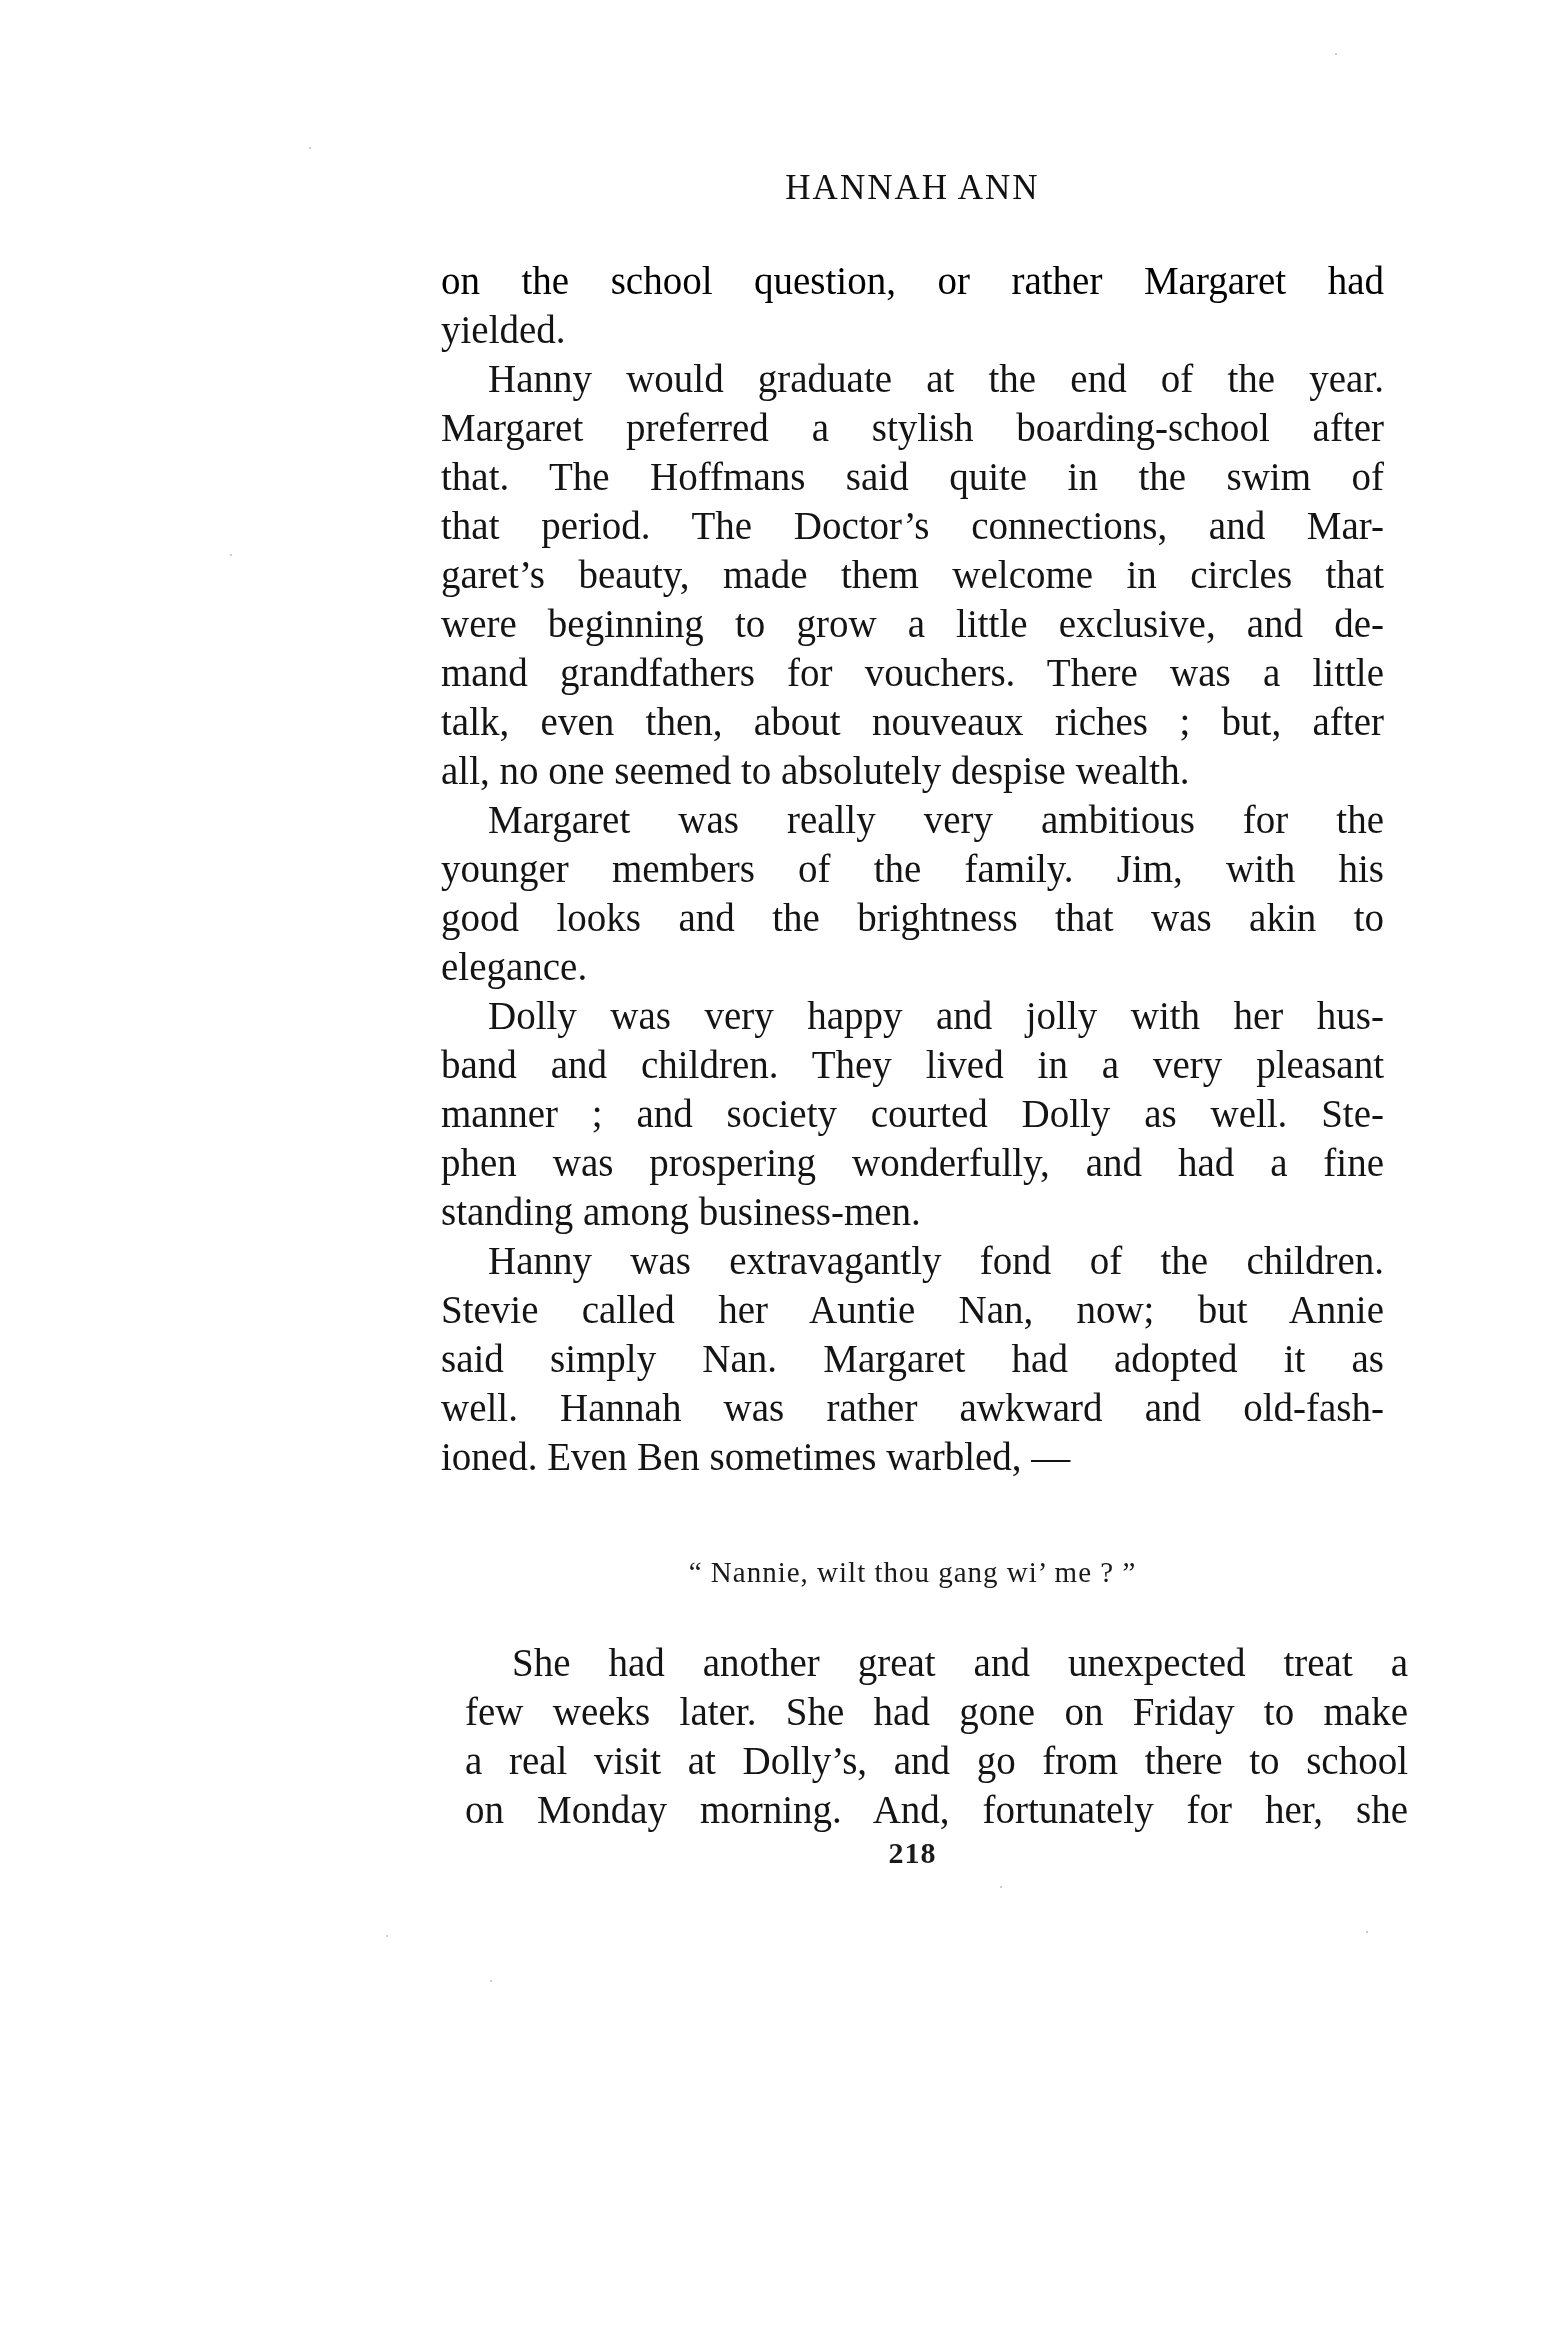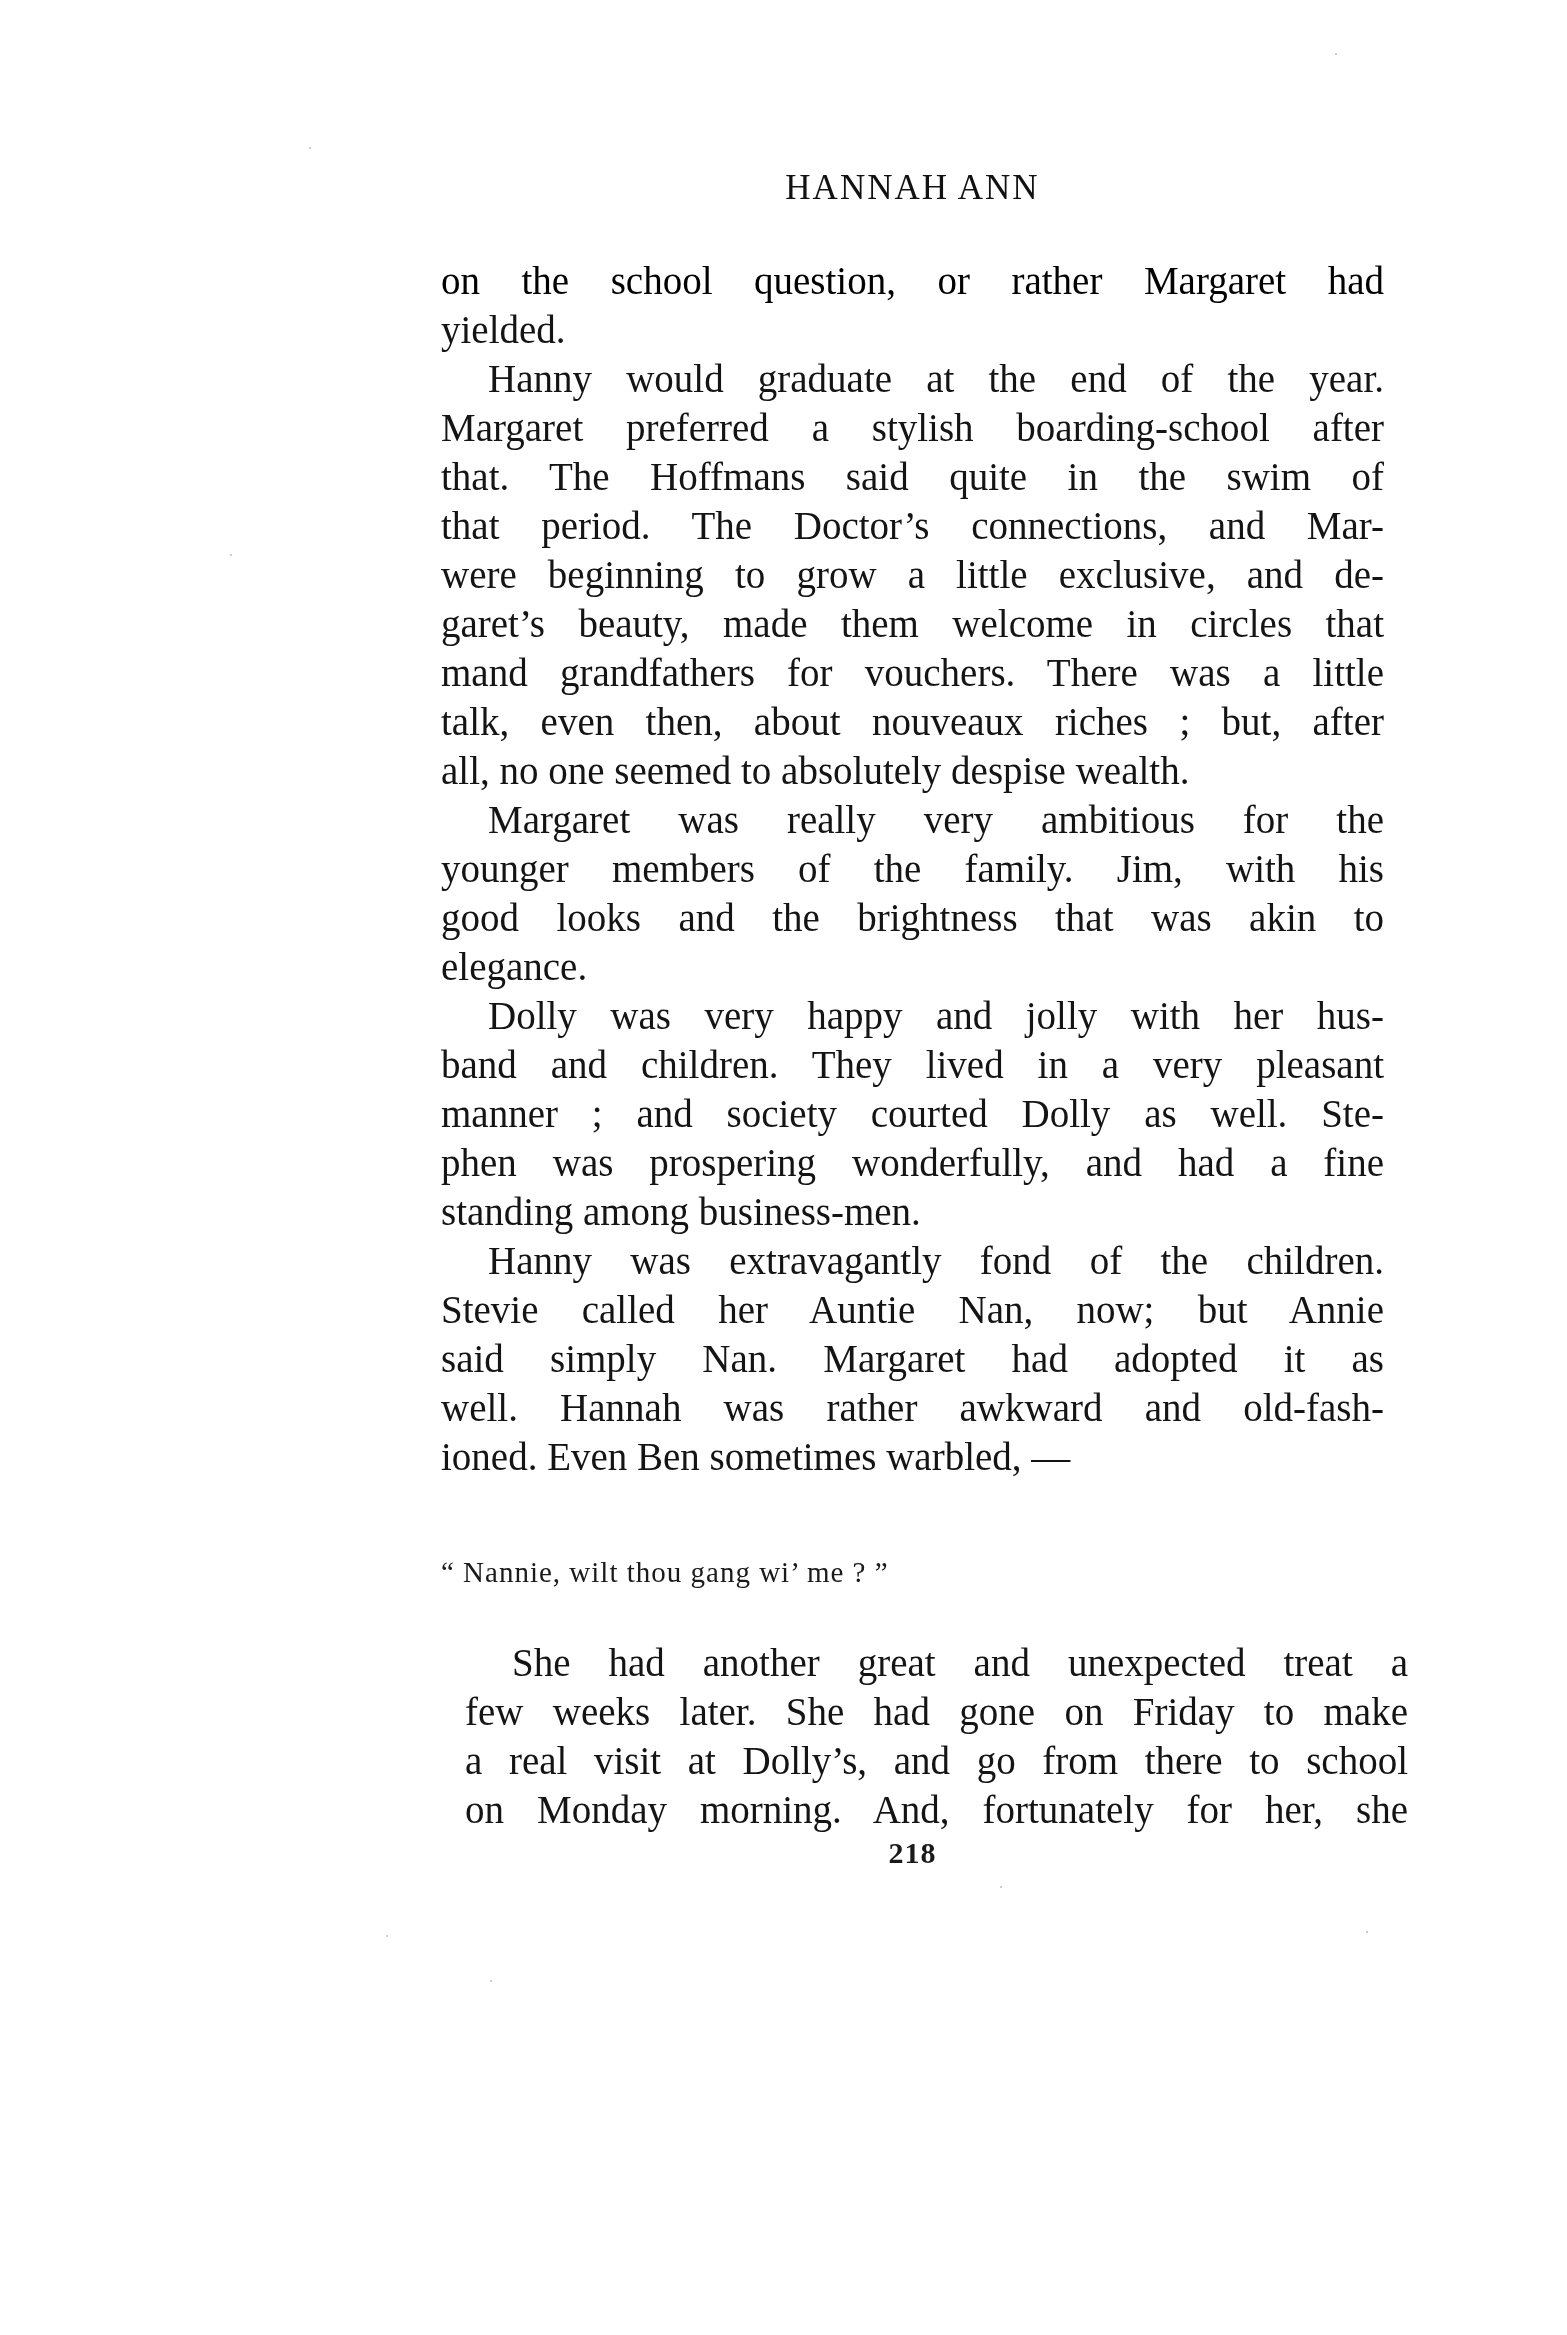--- a/index.html
+++ b/index.html
@@ -60,20 +60,21 @@
     font-weight: normal;
     color: #000;
   }
   .line .it {
   }
   .quote {
     position: absolute;
     left: 441px;
     width: 943px;
     top: 1552px;
+    text-align: center;
     font-size: 29px;
     letter-spacing: 1px;
     line-height: 40px;
     color: #1a1a1a;
   }
   .body-text-2 {
     position: absolute;
     left: 441px;
     width: 943px;
     top: 1638px;
@@ -107,22 +108,22 @@
 
   <div class="running-head">HANNAH ANN</div>
 
   <div class="body-text" id="body-before">
       <div class="line bold">on the school question, or rather Margaret had</div>
       <div class="line last">yielded.</div>
       <div class="line indent">Hanny would graduate at the end of the year.</div>
       <div class="line">Margaret preferred a stylish boarding-school after</div>
       <div class="line">that.  The Hoffmans said quite in the swim of</div>
       <div class="line">that period.  The Doctor’s connections, and Mar-</div>
+      <div class="line">garet’s beauty, made them welcome in circles that</div>
       <div class="line">were beginning to grow a little exclusive, and de-</div>
-      <div class="line">garet’s beauty, made them welcome in circles that</div>
       <div class="line">mand grandfathers for vouchers.  There was a little</div>
       <div class="line"><span>talk, even then, about </span><span class="it">nouveaux riches</span><span> ;  but, after</span></div>
       <div class="line last">all, no one seemed to absolutely despise wealth.</div>
       <div class="line indent">Margaret was really very ambitious for the</div>
       <div class="line">younger members of the family.  Jim, with his</div>
       <div class="line">good looks and the brightness that was akin to</div>
       <div class="line last">elegance.</div>
       <div class="line indent">Dolly was very happy and jolly with her hus-</div>
       <div class="line">band and children.  They lived in a very pleasant</div>
       <div class="line">manner ;  and society courted Dolly as well.  Ste-</div>

